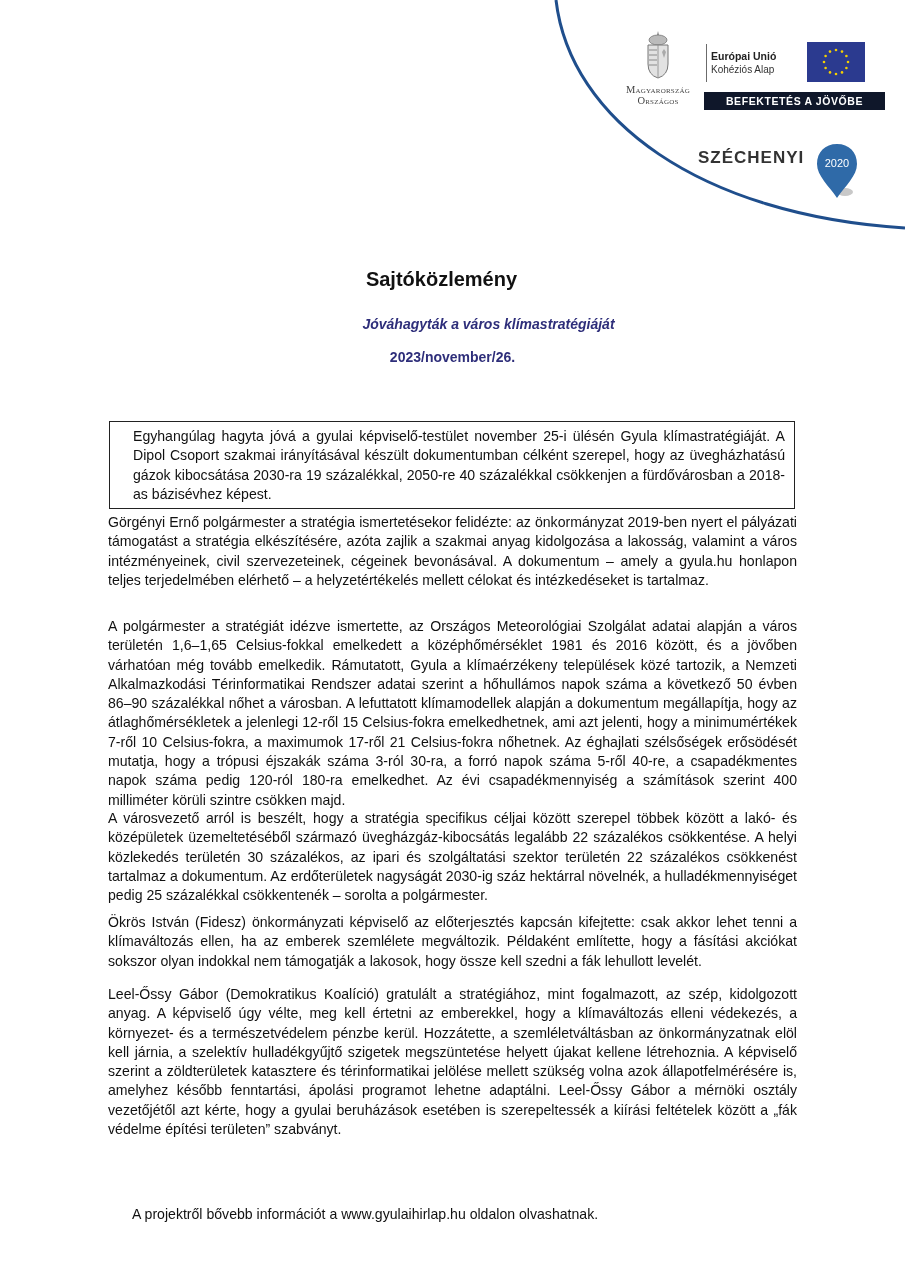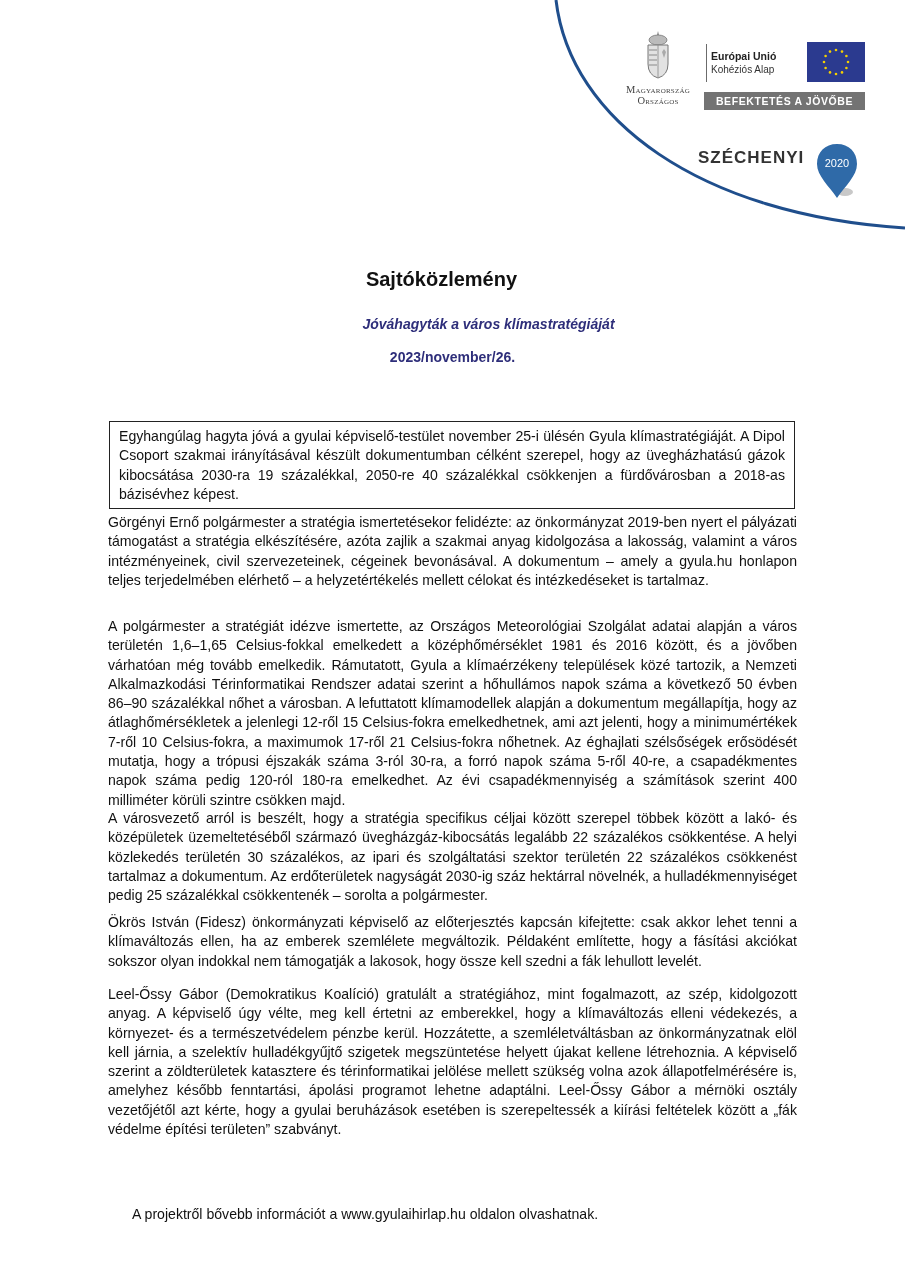--- a/index.html
+++ b/index.html
@@ -9,30 +9,30 @@
   .arc { position: absolute; left: 0; top: 0; width: 905px; height: 260px; pointer-events: none; }
 
   .gov-logo { position: absolute; left: 612px; top: 30px; width: 92px; height: 86px; text-align: center; }
   .crest { width: 28px; height: 50px; margin: 0 auto; }
   .gov-name { font-family: "Liberation Serif", serif; font-size: 10.5px; line-height: 11px; color: #444; letter-spacing: 0.2px; font-variant: small-caps; }
   .divider-v { position: absolute; left: 706px; top: 44px; width: 1px; height: 38px; background: #6b6b6b; }
   .eu-text { position: absolute; left: 711px; top: 49px; }
   .eu-title { font-size: 10.5px; font-weight: bold; color: #222; line-height: 14px; }
   .eu-sub { font-size: 10px; color: #333; line-height: 14px; }
   .eu-flag { position: absolute; left: 807px; top: 42px; width: 58px; height: 40px; background: #2b3a8f; }
-  .invest-bar { position: absolute; left: 704px; top: 92px; width: 161px; height: 18px; background: #737373; color: #fff;
+  .invest-bar { position: absolute; left: 704px; top: 92px; width: 181px; height: 18px; background: #0f172a; color: #fff;
                 font-size: 10.5px; font-weight: bold; letter-spacing: 0.6px; line-height: 18px; text-align: center; }
   .szech { position: absolute; left: 698px; top: 148px; font-size: 17px; font-weight: bold; color: #333; letter-spacing: 1px; }
   .pin { position: absolute; left: 815px; top: 142px; width: 44px; height: 60px; }
 
   .title { position: absolute; left: 0; width: 795px; top: 268px; text-align: center; font-size: 20px; font-weight: bold; color: #111; margin-left: 44px; }
   .subtitle { position: absolute; left: 0; width: 905px; top: 316px; text-align: center; font-size: 14px; font-weight: bold; font-style: italic; color: #2e2e7a; padding-left: 36px; }
   .date { position: absolute; left: 0; width: 905px; top: 349px; text-align: center; font-size: 14px; font-weight: bold; color: #2e2e7a; }
 
-  .lead-box { position: absolute; left: 109px; top: 421px; width: 686px; border: 1.6px solid #222; padding: 5px 9px 4px 9px;
+  .lead-box { position: absolute; left: 109px; top: 421px; width: 686px; border: 1.6px solid #222; padding: 5px 9px 4px 23px;
               font-size: 14.1px; line-height: 19.3px; text-align: justify; box-sizing: border-box; }
 
   .para { position: absolute; left: 108px; width: 689px; font-size: 14.1px; line-height: 19.3px; text-align: justify; }
 </style>
 </head>
 <body>
 
 <svg class="arc" viewBox="0 0 905 260">
   <path d="M556 0 C 570 120, 700 215, 905 228" fill="none" stroke="#1f4e8c" stroke-width="3"></path>
 </svg>

